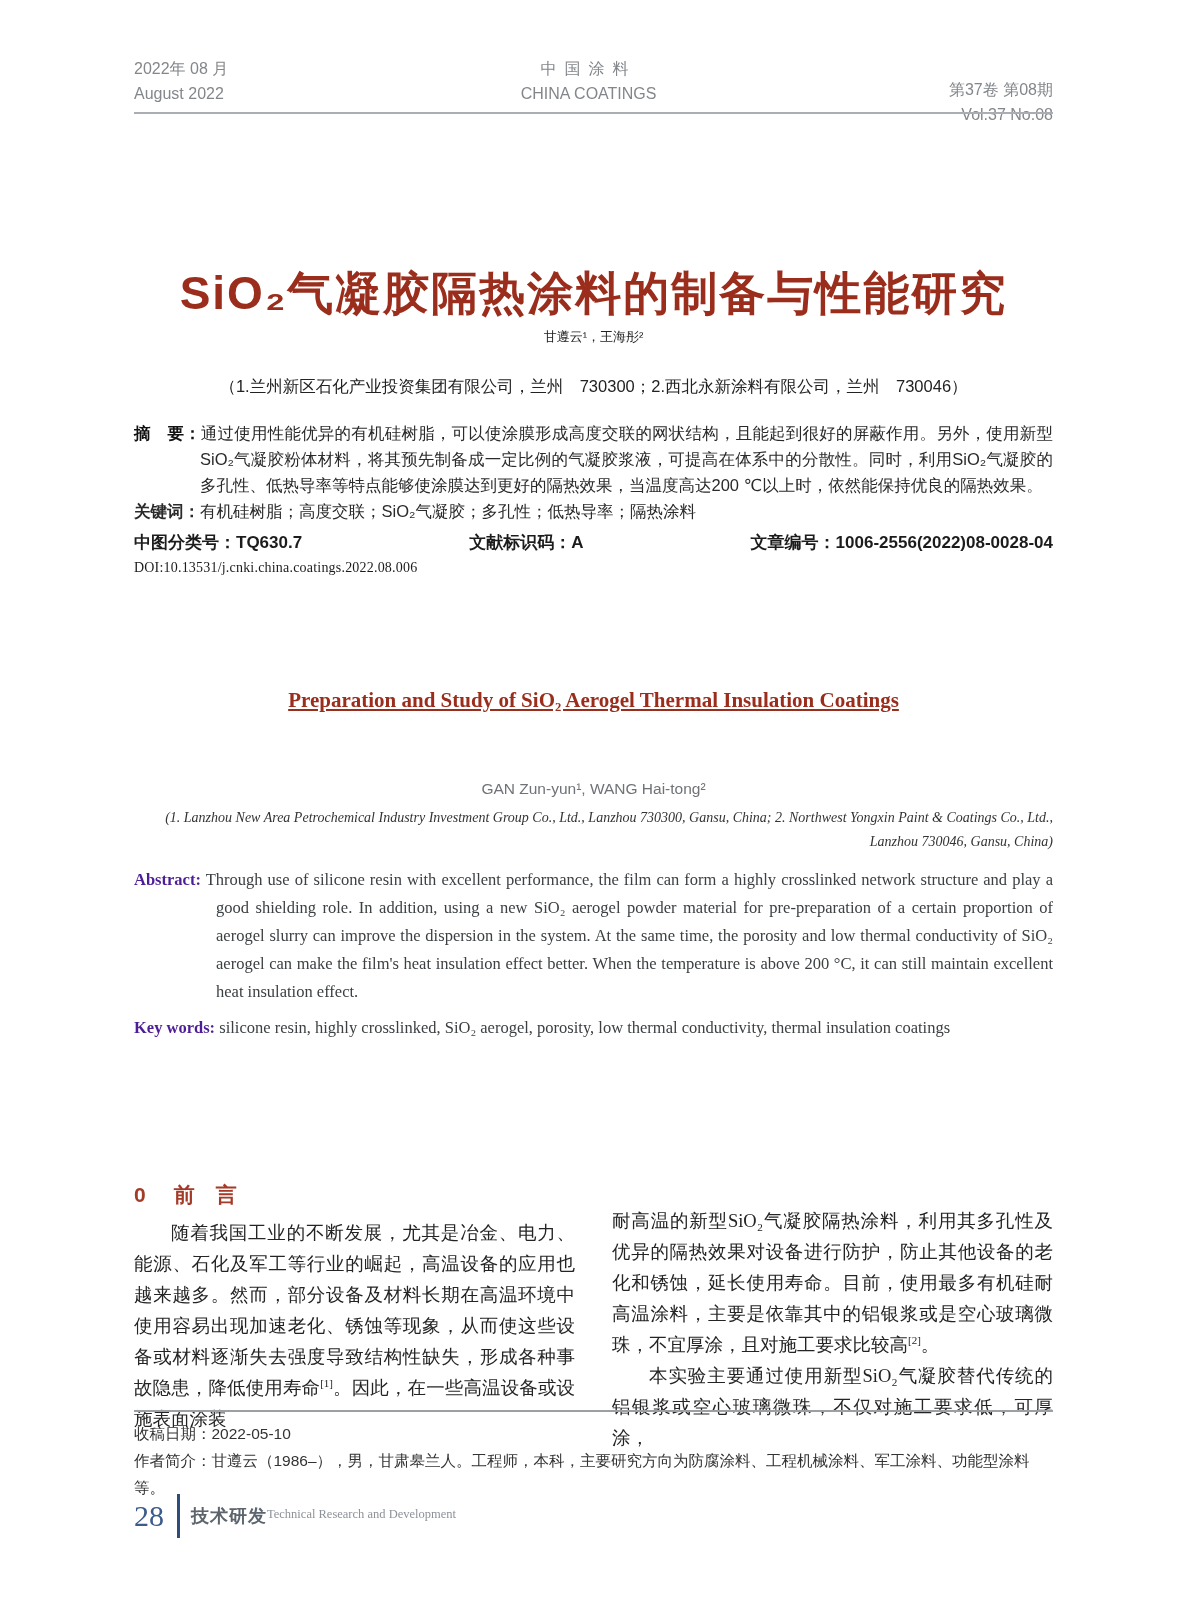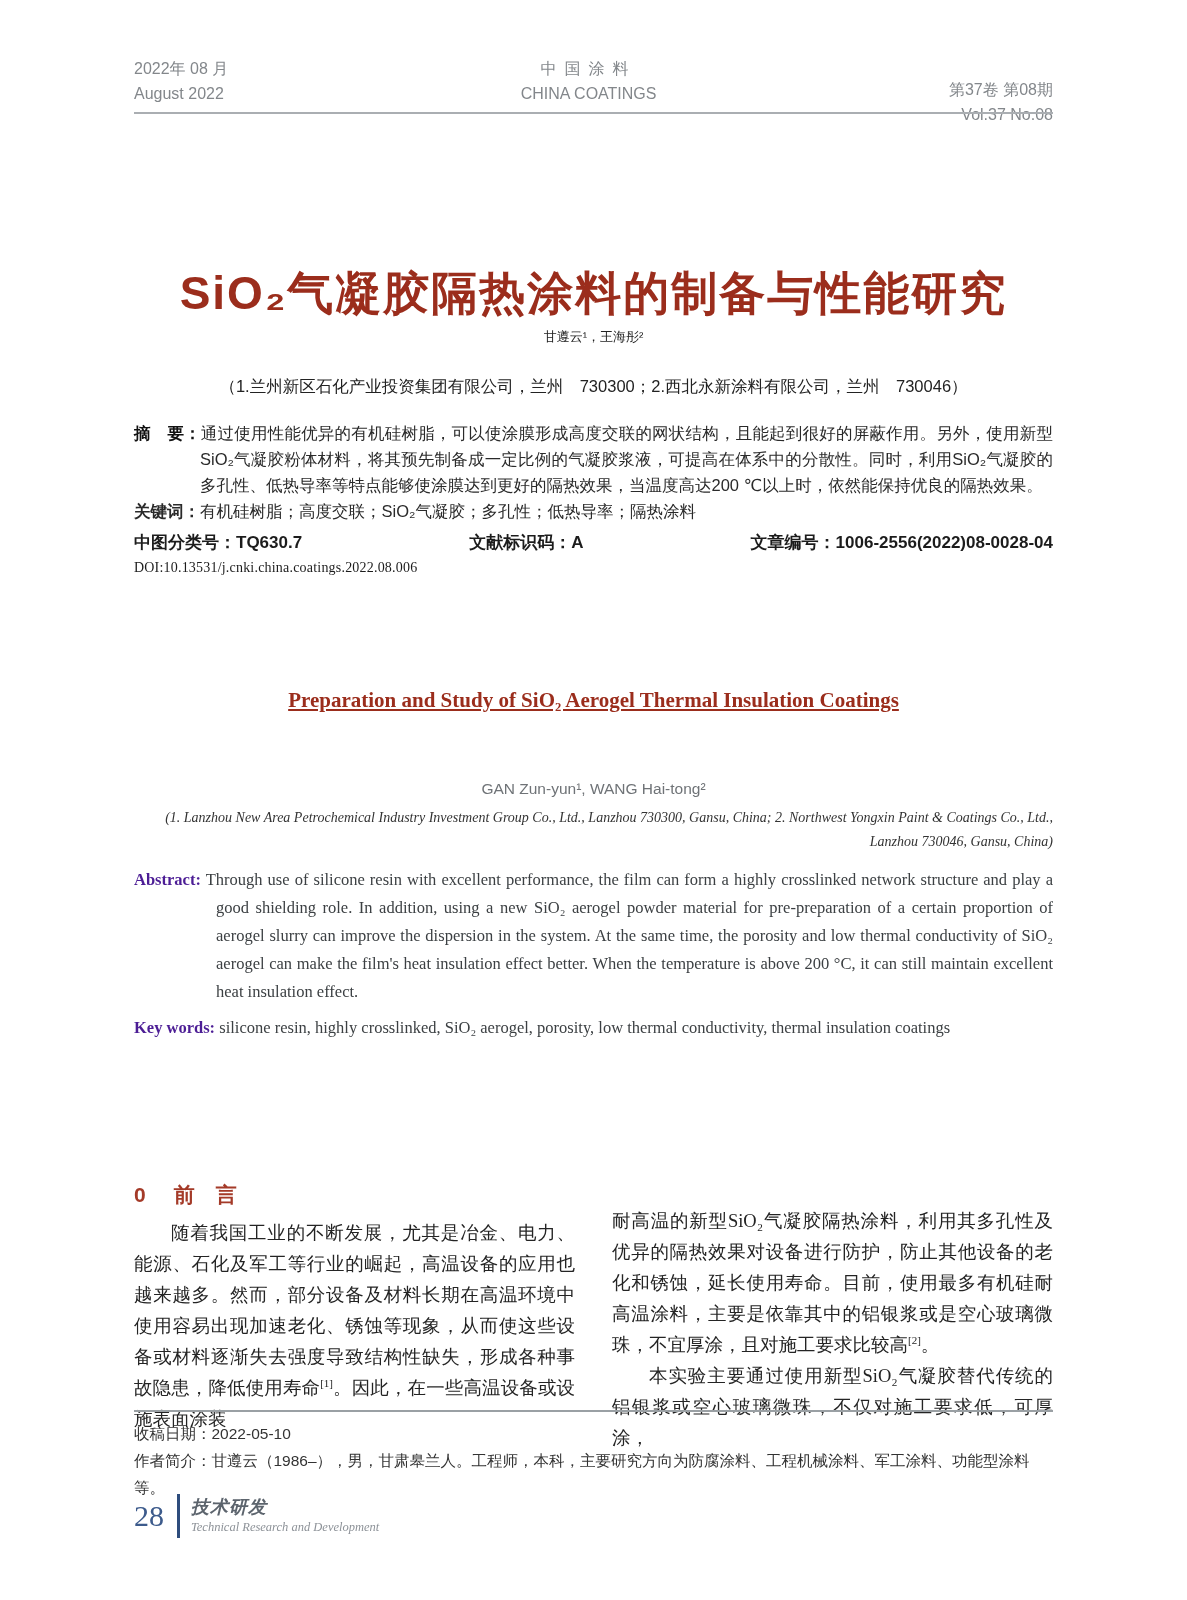--- a/index.html
+++ b/index.html
@@ -55,21 +55,21 @@
   sup.ref{ font-size:11px; line-height:0; vertical-align:super; }
 
   
   .footnote{ top:1410px; color:#333; font-size:15.5px; line-height:27px; }
   .footnote-rule{ border-top:2px solid #9aa0a4; margin-bottom:8px; }
 
   
   .page-footer{ top:1494px; display:flex; align-items:center; }
   .page-num{ font-family:var(--serif); font-size:30px; color:var(--footer-blue); }
   .footer-bar{ width:3px; height:44px; background:#2e4d7d; margin:0 11px 0 13px; }
-  .footer-labels{ display:flex; flex-direction:column; justify-content:center;font-style:italic; }
+  .footer-labels{ display:flex; flex-direction:row; justify-content:center; }
   .footer-cn{ font-size:18px; font-weight:bold; color:#5c646d; letter-spacing:1px; line-height:22px; }
   .footer-en{ font-family:var(--serif); font-size:12.5px; color:#8d9298; line-height:18px; }
 </style>
 </head>
 <body>
 
 <div class="page">
 
   <div class="abs journal-header">
     <div class="jh-left">

